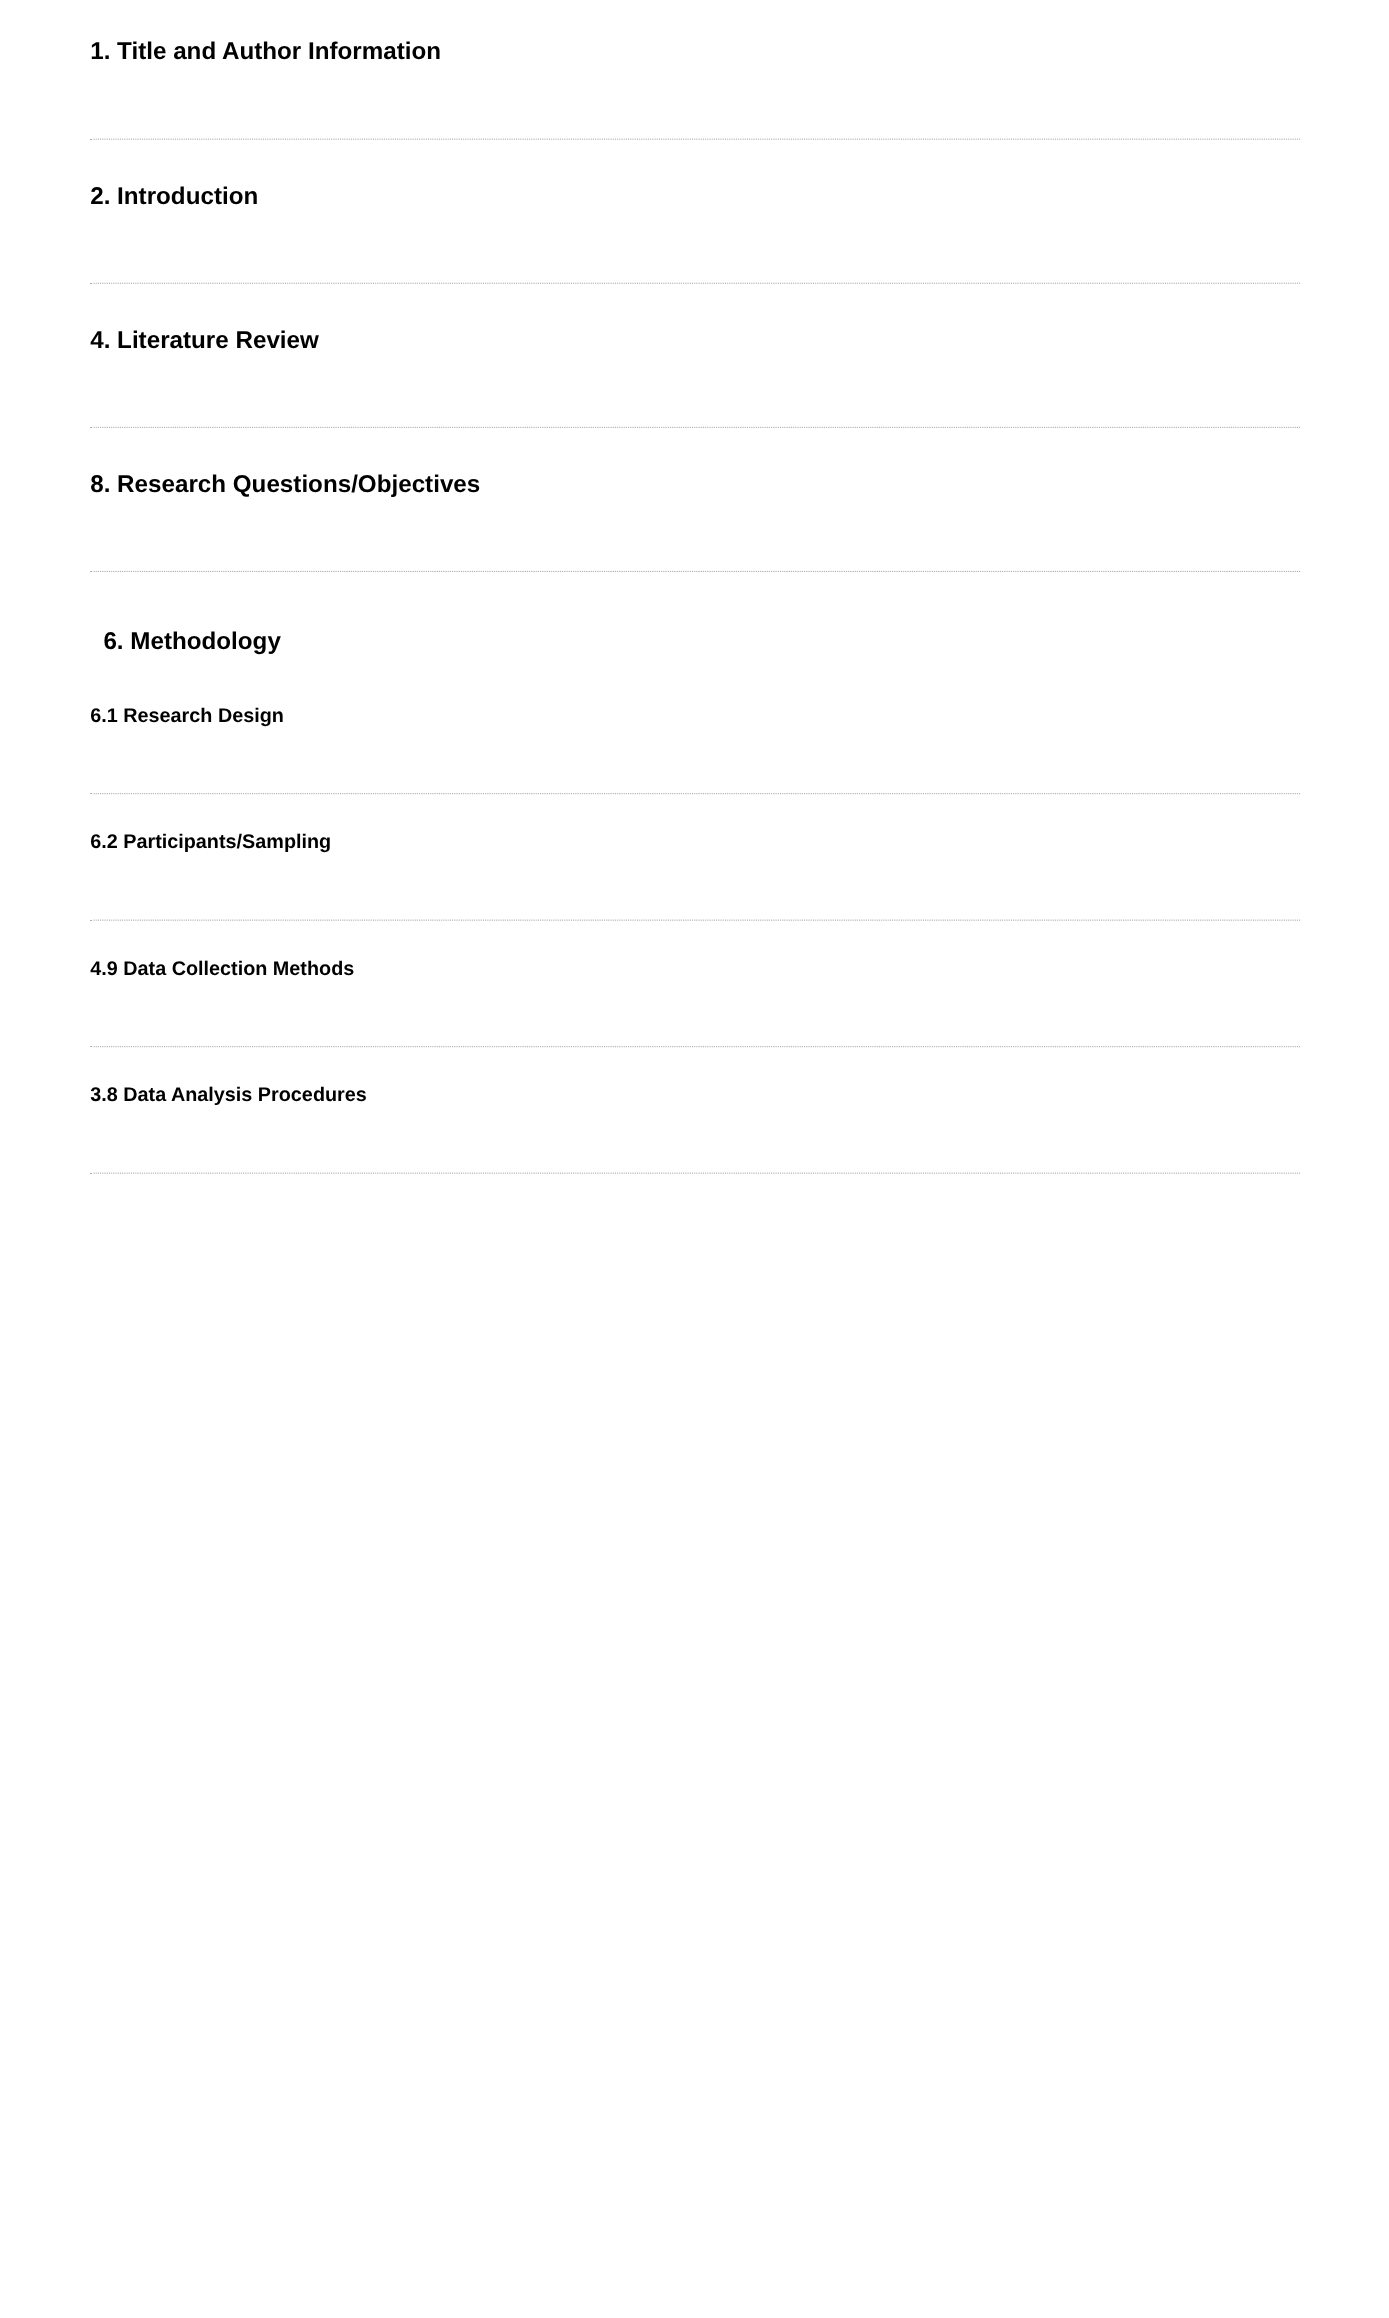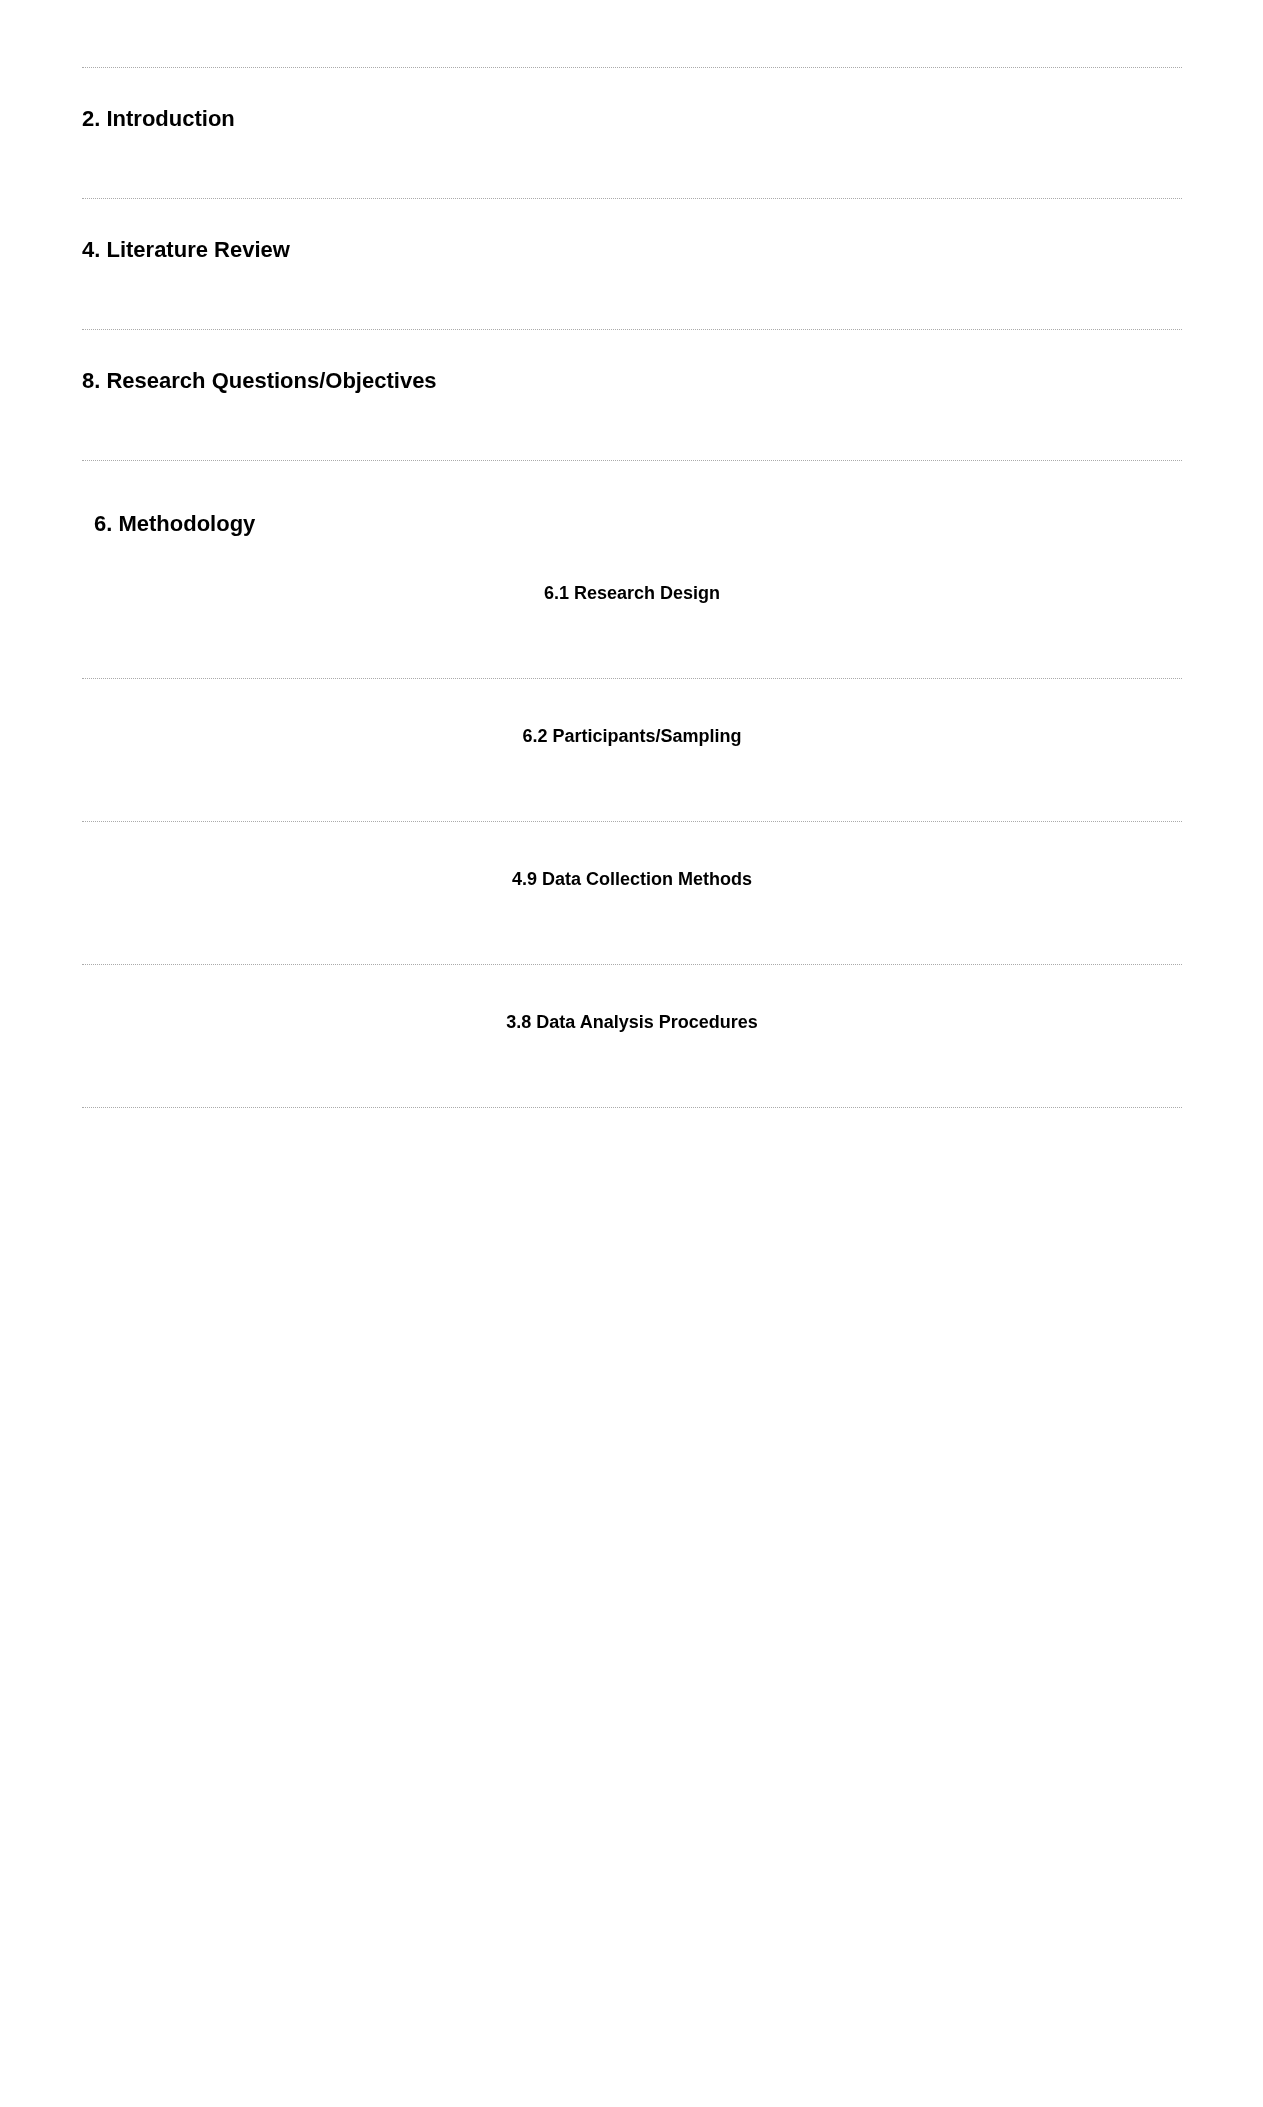--- a/index.html
+++ b/index.html
@@ -13,33 +13,34 @@
   }
   .section { border-bottom: 1px dotted #aaaaaa; }
   .section-heading {
     margin: 0; font-size: 22px; line-height: 25px; font-weight: bold;
   }
   .section-body { height: 67px; }
   .first .section-heading { padding-top: 34px; }
   .rest .section-heading { padding-top: 38px; }
   .subsection { border-bottom: 1px dotted #aaaaaa; }
   .subsection-heading {
-    margin: 14px; font-size: 18px; line-height: 21px; font-weight: bold; text-align: center;
+    margin: 0; font-size: 18px; line-height: 21px; font-weight: bold;
   }
   .subsection-body { height: 60px; }
   .sub-first .subsection-heading { padding-top: 33px; }
   .sub-rest .subsection-heading { padding-top: 33px; }
   .methodology-heading { margin: 12px; padding-top: 38px; font-size: 22px; line-height: 25px; font-weight: bold; }
 </style>
 </head>
 <body>
 
 <div class="page">
 
   <section class="section first">
+    <h2 class="section-heading">1. Title and Author Information</h2>
     <div class="section-body"></div>
   </section>
 
 
   <section class="section rest">
     <h2 class="section-heading">2. Introduction</h2>
     <div class="section-body"></div>
   </section>
 
   <section class="section rest">

